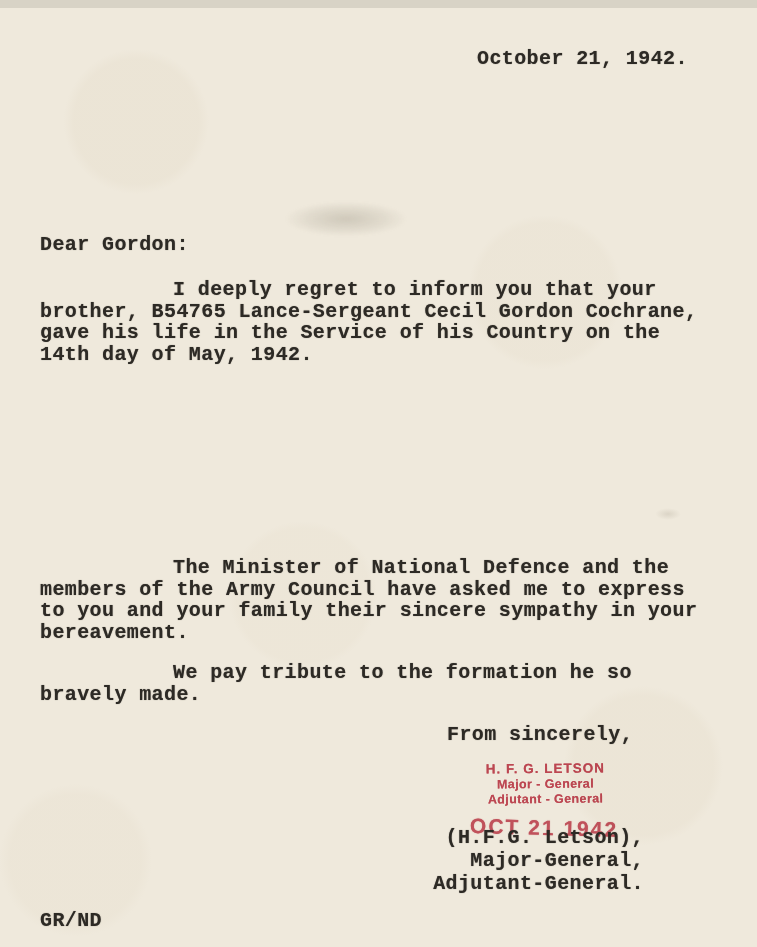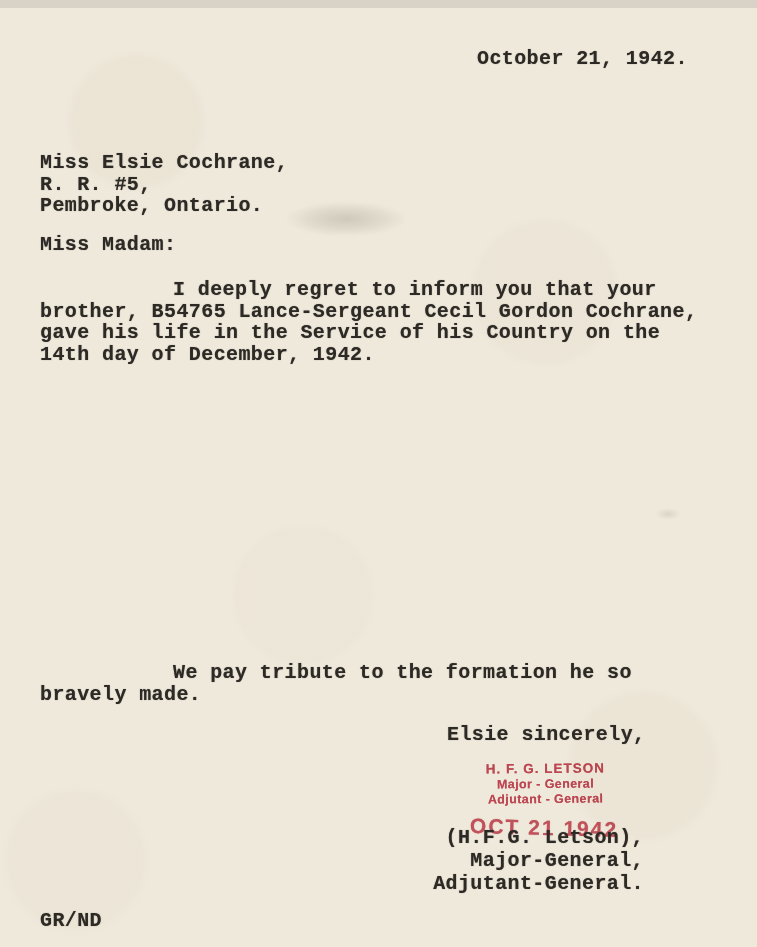--- a/index.html
+++ b/index.html
@@ -98,41 +98,42 @@
     border-radius: 50%;
   }
 </style>
 </head>
 <body>
 
 <div class="page">
 
   <div class="typed date-line">October 21, 1942.</div>
 
-  <div class="typed address">Miss Elsie Cochrane,
-R. R. #5,
-Pembroke, Ontario.</div>
 
   <div class="smudge"></div>
   <div class="speck1"></div>
 
-  <div class="typed salutation">Miss Madam:</div>
+  <div class="typed salutation">Dear Gordon:</div>
 
   <div class="typed para p1">I deeply regret to inform you that your
 brother, B54765 Lance-Sergeant Cecil Gordon Cochrane,
 gave his life in the Service of his Country on the
-14th day of December, 1942.</div>
+14th day of May, 1942.</div>
 
 
 
+  <div class="typed para p4">The Minister of National Defence and the
+members of the Army Council have asked me to express
+to you and your family their sincere sympathy in your
+bereavement.</div>
 
   <div class="typed para p5">We pay tribute to the formation he so
 bravely made.</div>
 
-  <div class="typed closing">Elsie sincerely,</div>
+  <div class="typed closing">From sincerely,</div>
 
   <div class="sig-stamp">
     <div class="stamp-name">H. F. G. LETSON</div>
     <div class="stamp-rank">Major - General</div>
     <div class="stamp-title">Adjutant - General</div>
   </div>
 
   <div class="date-stamp">OCT 21 1942</div>
 
   <div class="typed typed-signature">(H.F.G. Letson),

